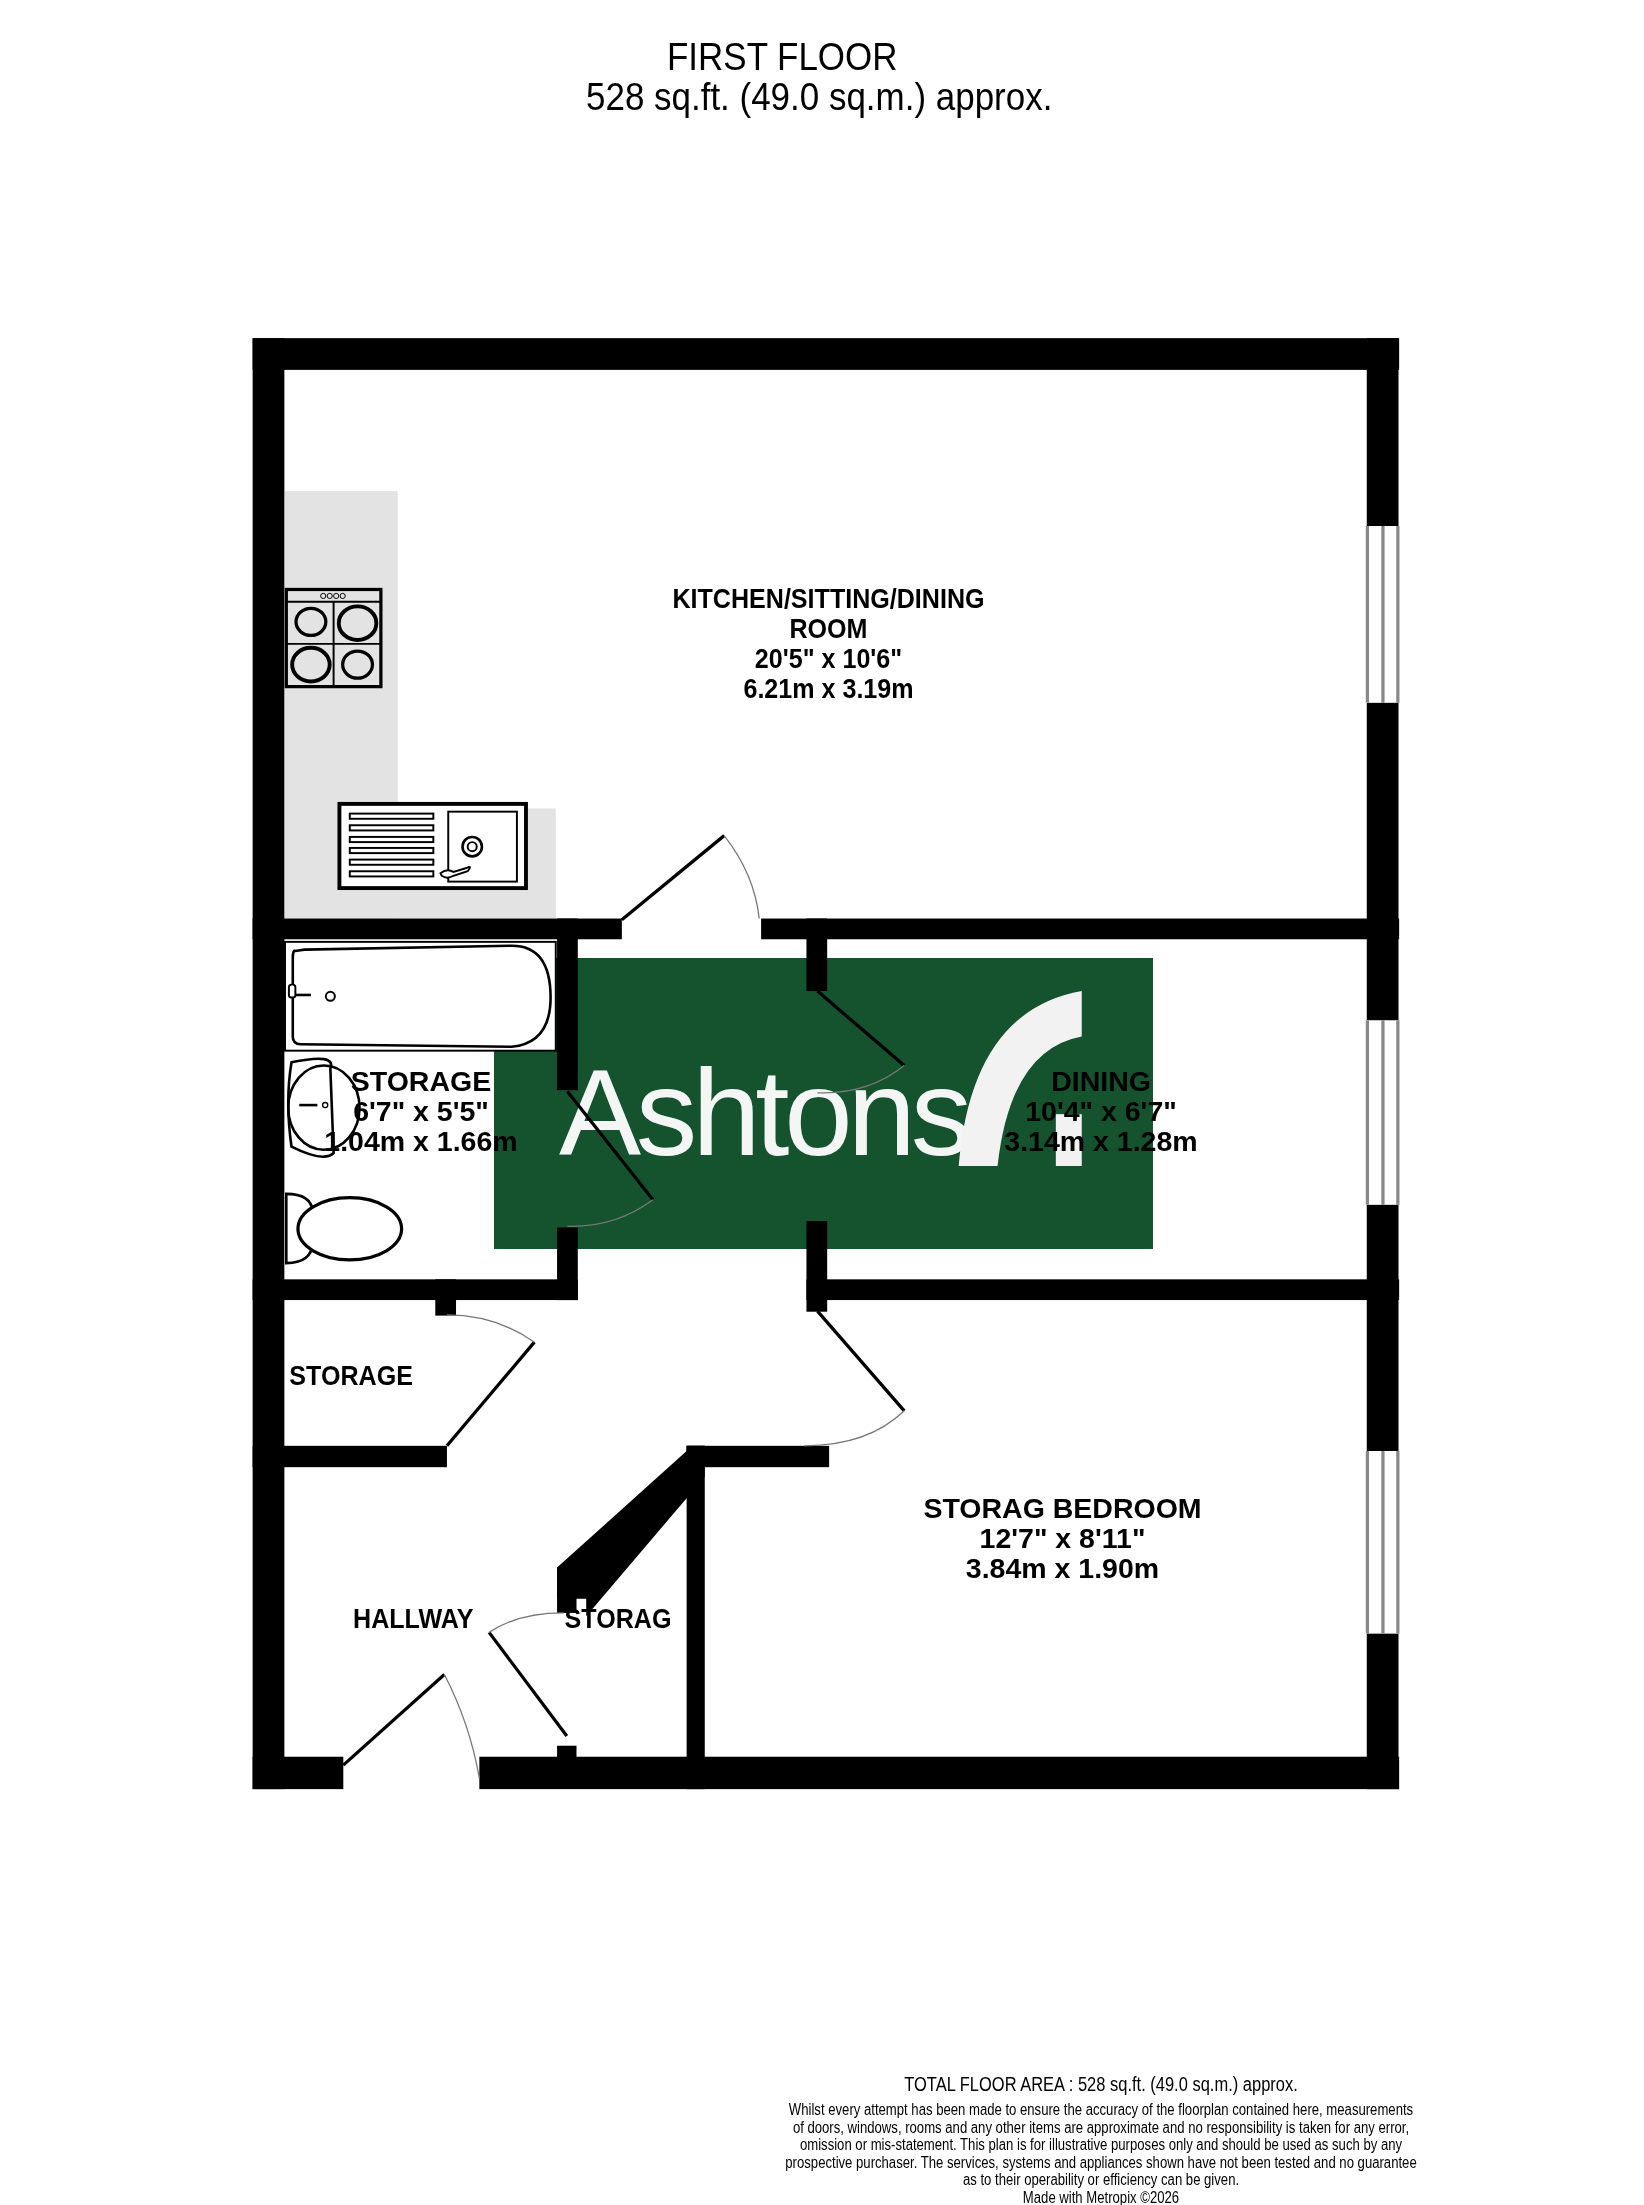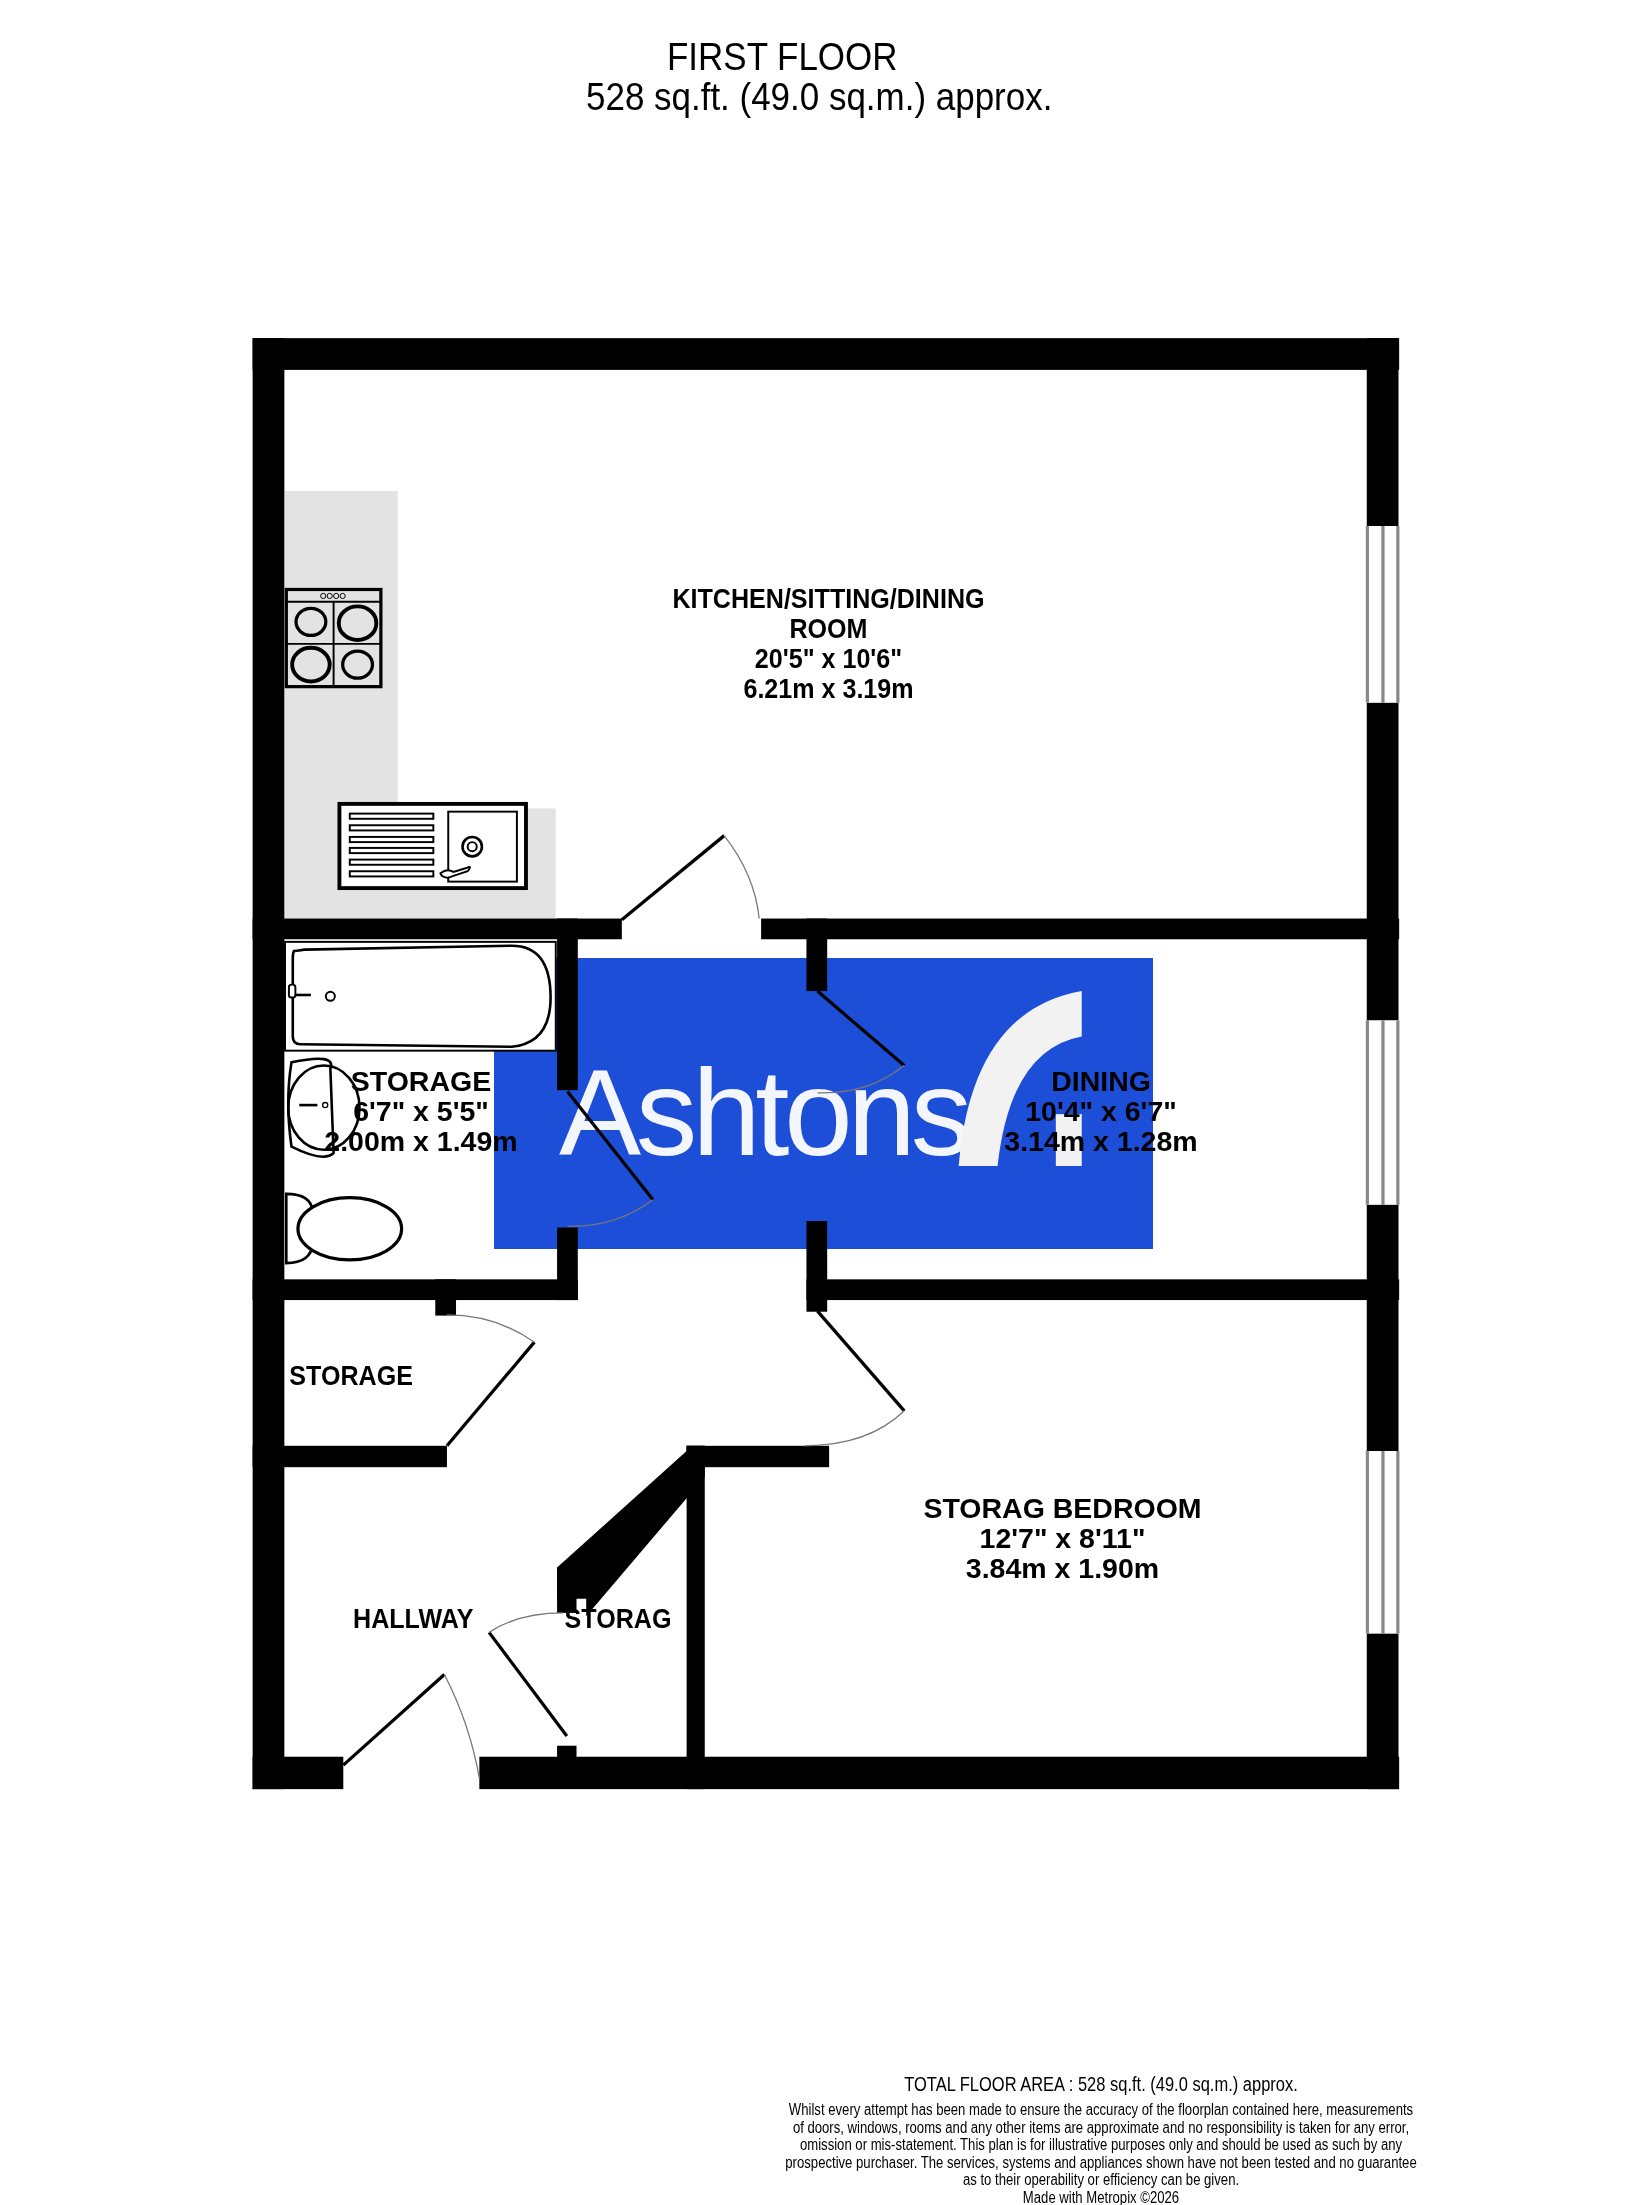--- a/index.html
+++ b/index.html
@@ -8,21 +8,21 @@
   .header .title { position: absolute; left: 667px; top: 0; font-size: 38px; font-family: "Liberation Sans", sans-serif; transform: scaleX(0.92); transform-origin: left top; white-space: nowrap; }
   .header .area { position: absolute; left: 586px; top: 40px; font-size: 38px; font-family: "Liberation Sans", sans-serif; transform: scaleX(0.92); transform-origin: left top; white-space: nowrap; }
   svg.plan { position: absolute; left: 0; top: 0; }
   .room-label { position: absolute; text-align: center; font-weight: bold; color: #000; font-size: 28.5px; line-height: 30px; white-space: nowrap; font-family: "Liberation Sans", sans-serif; }
   .room-label.cond { transform: scaleX(0.88); }
   .room-label div { display: block; }
   .footer { position: absolute; left: 680px; top: 2073px; width: 842px; text-align: center; color: #000; font-family: "Liberation Sans", sans-serif; }
   .footer .total { font-size: 19.4px; transform: scaleX(0.85); margin-bottom: 5.2px; }
   .footer .disc { font-size: 16px; line-height: 17.5px; transform: scaleX(0.82); }
   .footer .made { font-size: 16px; line-height: 17.5px; transform: scaleX(0.82); }
-  .watermark { position: absolute; left: 494px; top: 958px; width: 659px; height: 291px; background: #1d4ed8; }
+  .watermark { position: absolute; left: 494px; top: 958px; width: 659px; height: 291px; background: #14532d; }
   .watermark .brand { position: absolute; left: 65px; top: 84px; font-size: 123px; color: #ffffff; letter-spacing: -5.2px; font-family: "Liberation Sans", sans-serif; opacity: 0.95; }
 </style>
 </head>
 <body>
 
 <div class="header">
   <div class="title">FIRST FLOOR</div>
   <div class="area">528 sq.ft. (49.0 sq.m.) approx.</div>
 </div>
 
@@ -182,21 +182,21 @@
 <div class="room-label cond" style="left:602px; top:583px; width:453px;">
   <div>KITCHEN/SITTING/DINING</div>
   <div>ROOM</div>
   <div>20'5"  x 10'6"</div>
   <div>6.21m  x 3.19m</div>
 </div>
 
 <div class="room-label" style="left:285px; top:1066px; width:272px;">
   <div>STORAGE</div>
   <div>6'7"  x 5'5"</div>
-  <div>2.00m  x 1.49m</div>
+  <div>1.04m  x 1.66m</div>
 </div>
 
 <div class="room-label" style="left:939px; top:1066px; width:324px;">
   <div>DINING</div>
   <div>10'4"  x 6'7"</div>
   <div>3.14m  x 1.28m</div>
 </div>
 
 <div class="room-label" style="left:894px; top:1493px; width:337px;">
   <div>STORAG BEDROOM</div>

